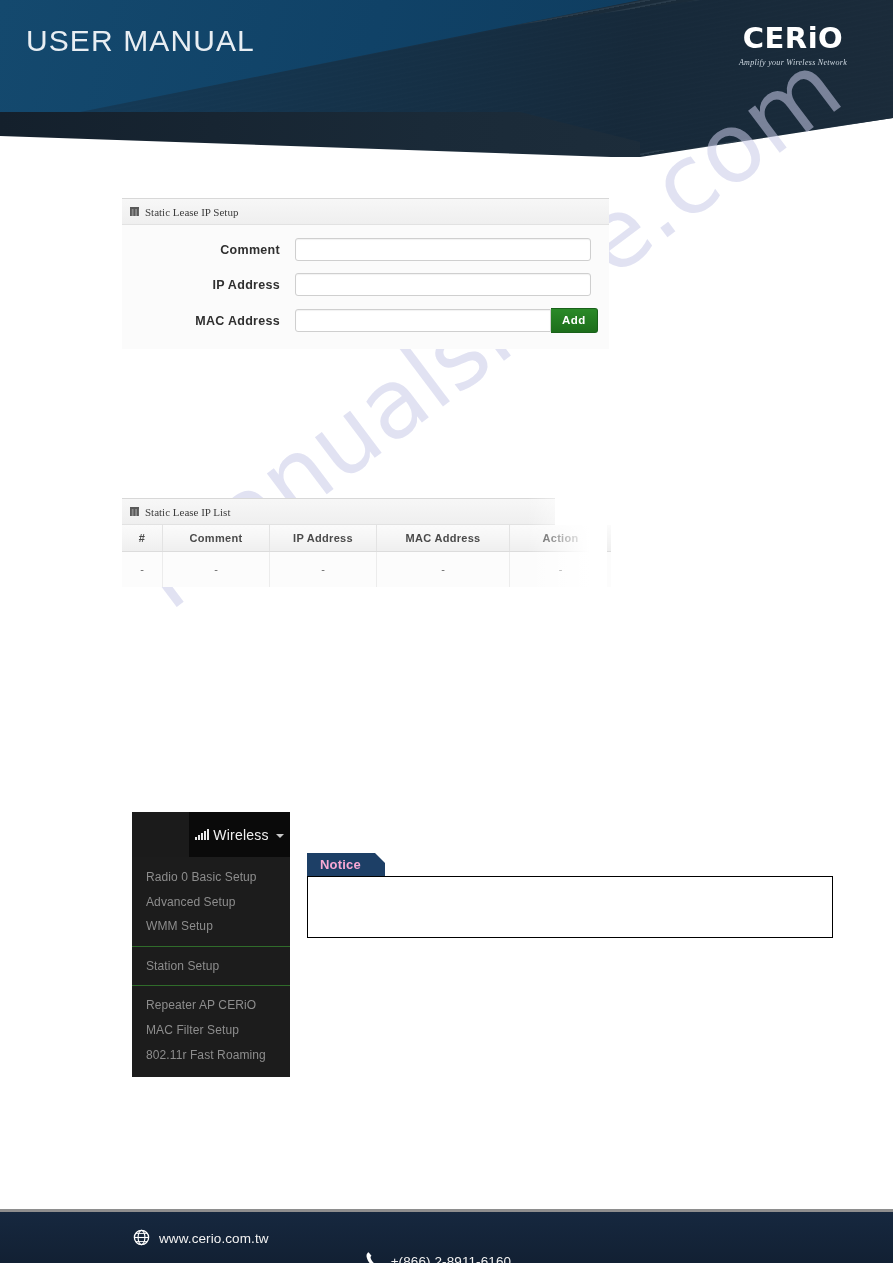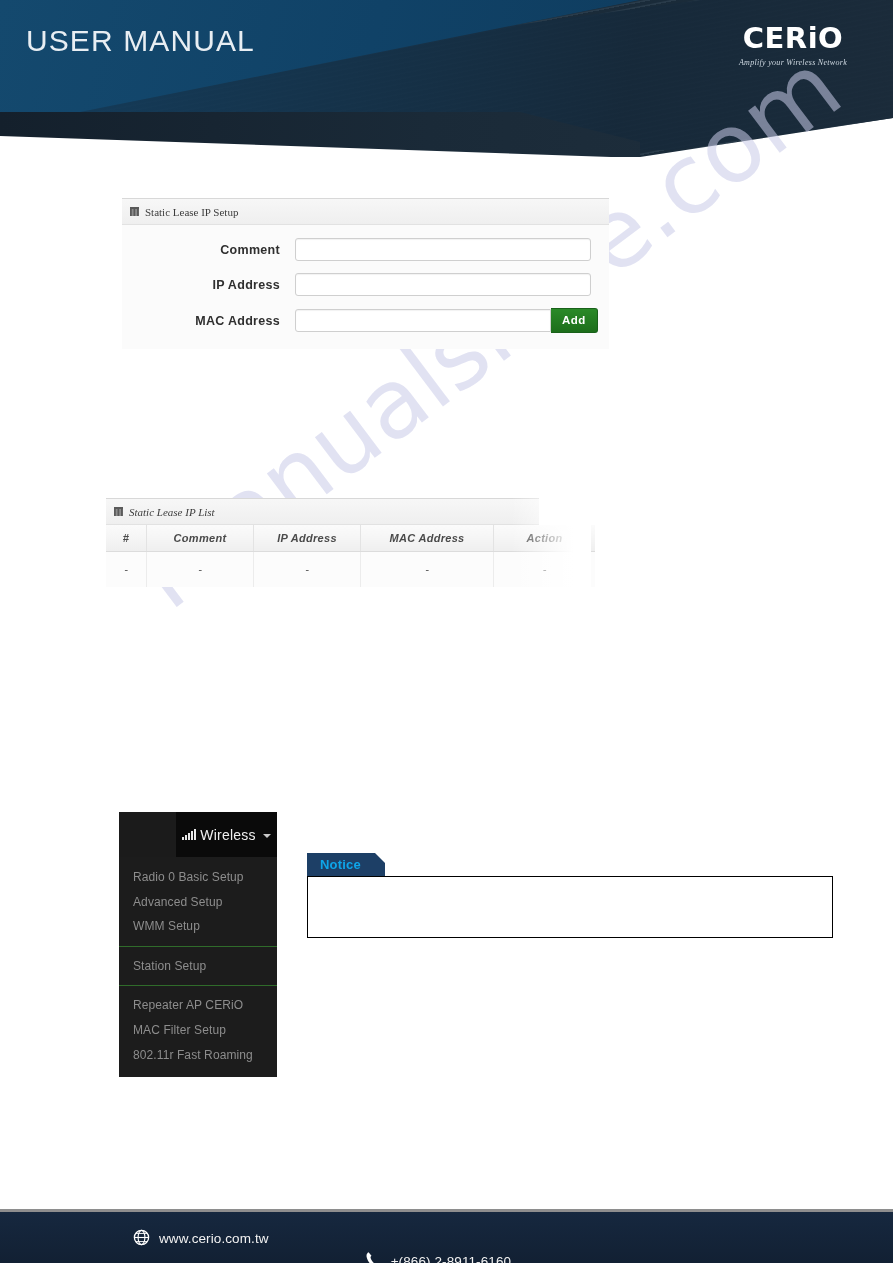--- a/index.html
+++ b/index.html
@@ -202,23 +202,22 @@
     border-left: none;
     border-radius: 0 3px 3px 0;
     cursor: pointer;
     letter-spacing: 0.4px;
     font-family: "Liberation Sans", sans-serif;
     line-height: 23px;
   }
 
   
   #list-panel {
-    left: 106px; top: 498px;
+    left: 122px; top: 498px;
     width: 433px;
-    font-style: italic;
   }
   .list-table {
     border-collapse: collapse;
     width: 465px;
     table-layout: fixed;
     margin-left: 0;
   }
   .list-table th {
     background: linear-gradient(180deg, #fbfbfb 0%, #efefef 100%);
     border-right: 1px solid #e3e3e3;
@@ -250,21 +249,21 @@
     position: absolute;
     left: 405px; top: 0;
     width: 80px; height: 90px;
     background: linear-gradient(90deg, rgba(255,255,255,0) 0%, #ffffff 78%);
     pointer-events: none;
   }
 
   
   #wireless-menu {
     position: absolute;
-    left: 119px; top: 812px;
+    left: 132px; top: 812px;
     width: 158px;
     z-index: 10;
     font-family: "Liberation Sans", sans-serif;
   }
   .wm-header {
     height: 45px;
     background: #1b1b1b;
     position: relative;
   }
   .wm-header-tab {
@@ -328,21 +327,21 @@
   #notice-box {
     position: absolute;
     left: 307px; top: 853px;
     width: 526px;
     z-index: 10;
   }
   .notice-tab {
     width: 78px;
     height: 23px;
     background: #1d3f66;
-    color: #0ea5e9;
+    color: #f9a8d4;
     font-size: 13px;
     font-weight: bold;
     display: flex;
     align-items: center;
     padding-left: 13px;
     box-sizing: border-box;
     clip-path: polygon(0 0, 68px 0, 78px 10px, 78px 23px, 0 23px);
     font-family: "Liberation Sans", sans-serif;
     letter-spacing: 0.2px;
   }

